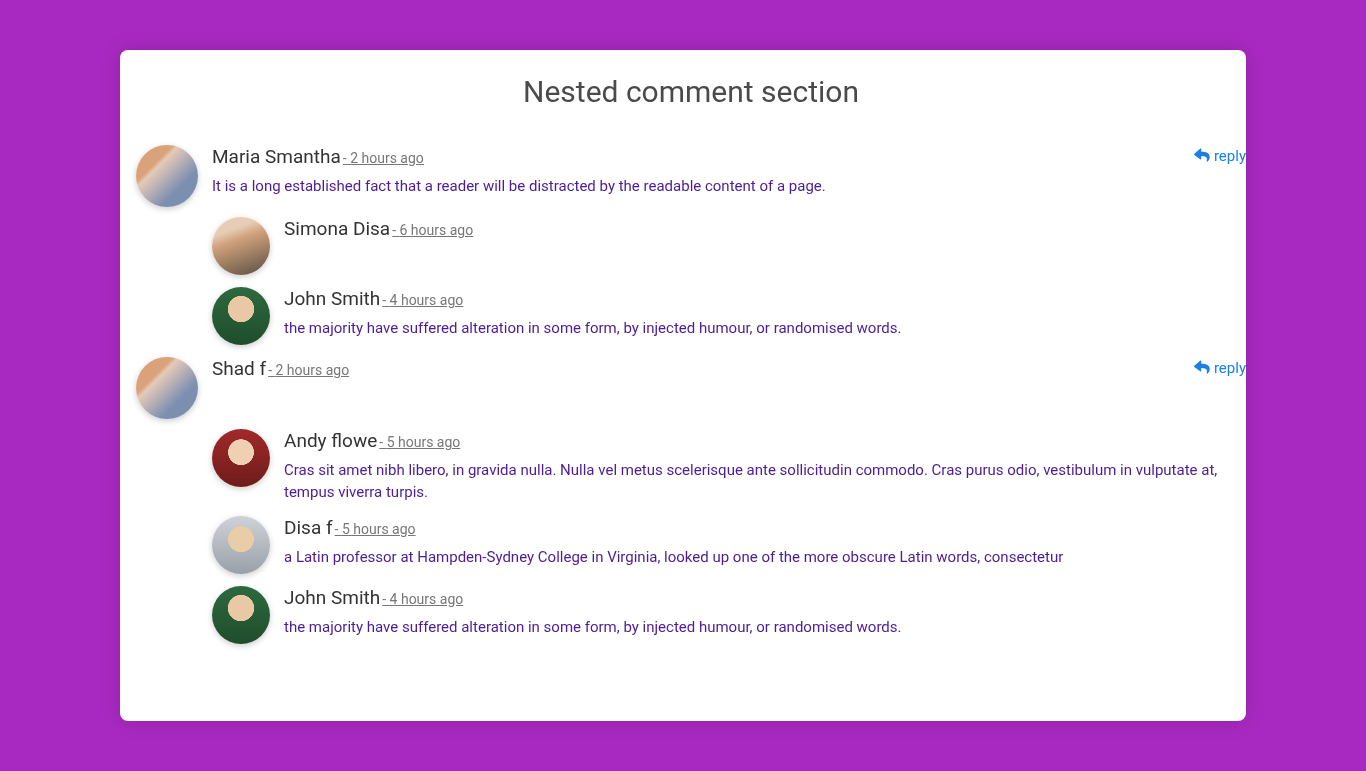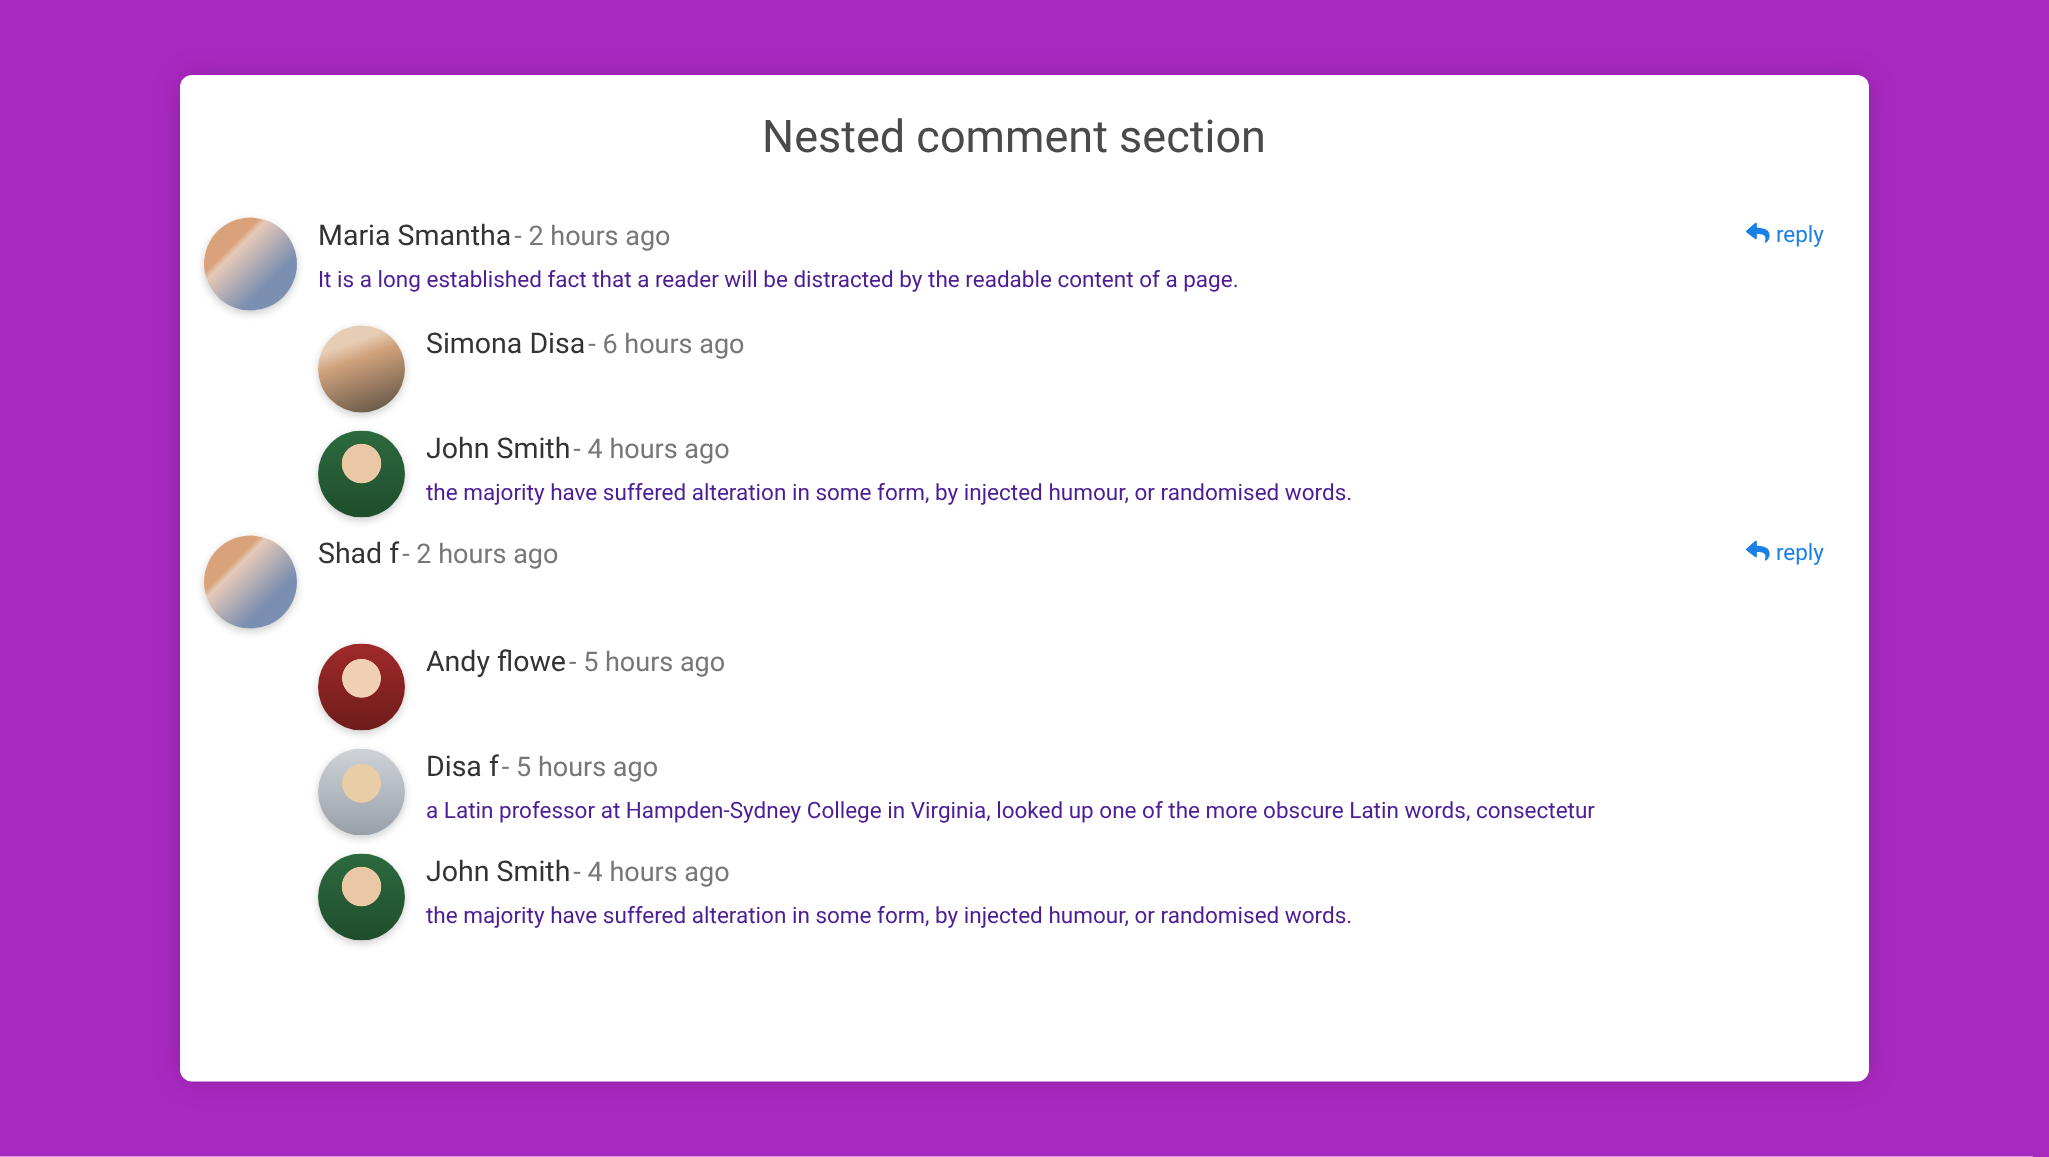--- a/index.html
+++ b/index.html
@@ -8,21 +8,21 @@
     font-family: -apple-system, BlinkMacSystemFont, "Segoe UI", Roboto, "Helvetica Neue", Arial, sans-serif;
     width: 1366px;
     height: 771px;
     padding: 50px 120px;
     color: #4a4a4a;
   }
   .card {
     background: #fff;
     border-radius: 8px;
     box-shadow: 0 0 20px rgba(0,0,0,0.15);
-    padding: 24px 30px 24px 16px;
+    padding: 24px 0 24px 16px;
     height: 100%;
     overflow: hidden;
   }
   .title {
     text-align: center;
     font-size: 30px;
     font-weight: 400;
     color: #4a4a4a;
     margin-bottom: 36px;
   }
@@ -38,21 +38,21 @@
     border-radius: 50%;
     overflow: hidden;
     box-shadow: 0 2px 6px rgba(0,0,0,0.2);
     display: flex; align-items: center; justify-content: center;
     color: #fff; font-weight: 600; font-size: 22px;
   }
   .nested .avatar { flex: 0 0 58px; width: 58px; height: 58px; font-size: 20px; }
   .body { flex: 1; }
   .header-row { display: flex; align-items: baseline; }
   .name { font-size: 19px; color: #333; font-weight: 400; }
-  .time { font-size: 18px; color: #777; margin-left: 2px; }
+  .time { font-size: 14px; color: #777; margin-left: 2px; text-decoration: underline; }
   .time::before { content: "- "; }
   .text { font-size: 15px; color: #4c1d95; margin-top: 8px; line-height: 1.45; }
   .reply {
     margin-left: auto;
     color: #1a80e6;
     font-size: 15px;
     display: inline-flex; align-items: flex-start; gap: 4px;
     cursor: pointer;
   }
   .reply svg { width: 16px; height: 16px; fill: #1a80e6; }
@@ -127,20 +127,21 @@
         </div>
       </div>
       <div class="nested">
         <div class="comment">
           <div class="avatar av-5"></div>
           <div class="body">
             <div class="header-row">
               <span class="name">Andy flowe</span>
               <span class="time">5 hours ago</span>
             </div>
+            <div class="text">Cras sit amet nibh libero, in gravida nulla. Nulla vel metus scelerisque ante sollicitudin commodo. Cras purus odio, vestibulum in vulputate at, tempus viverra turpis.</div>
           </div>
         </div>
         <div class="comment">
           <div class="avatar av-6"></div>
           <div class="body">
             <div class="header-row">
               <span class="name">Disa f</span>
               <span class="time">5 hours ago</span>
             </div>
             <div class="text">a Latin professor at Hampden-Sydney College in Virginia, looked up one of the more obscure Latin words, consectetur</div>

